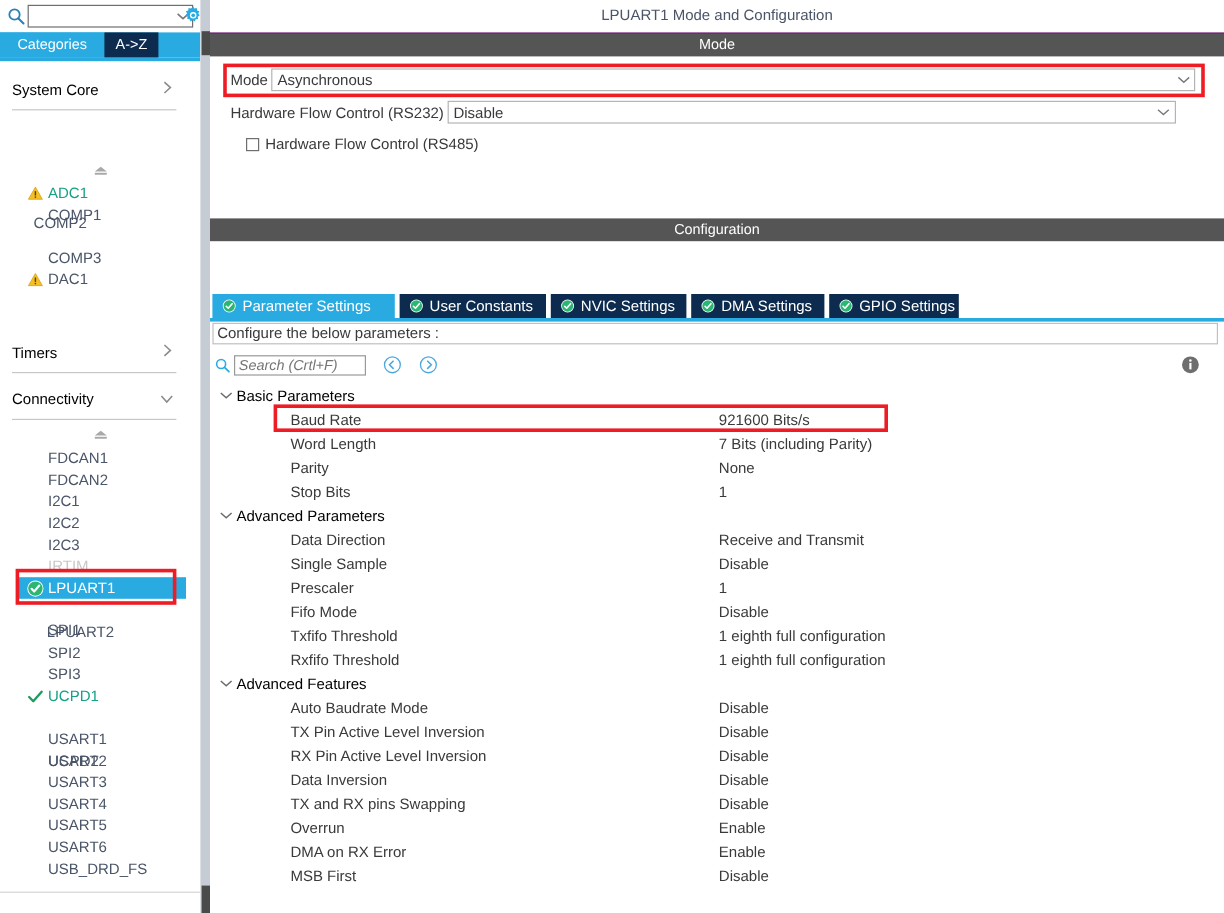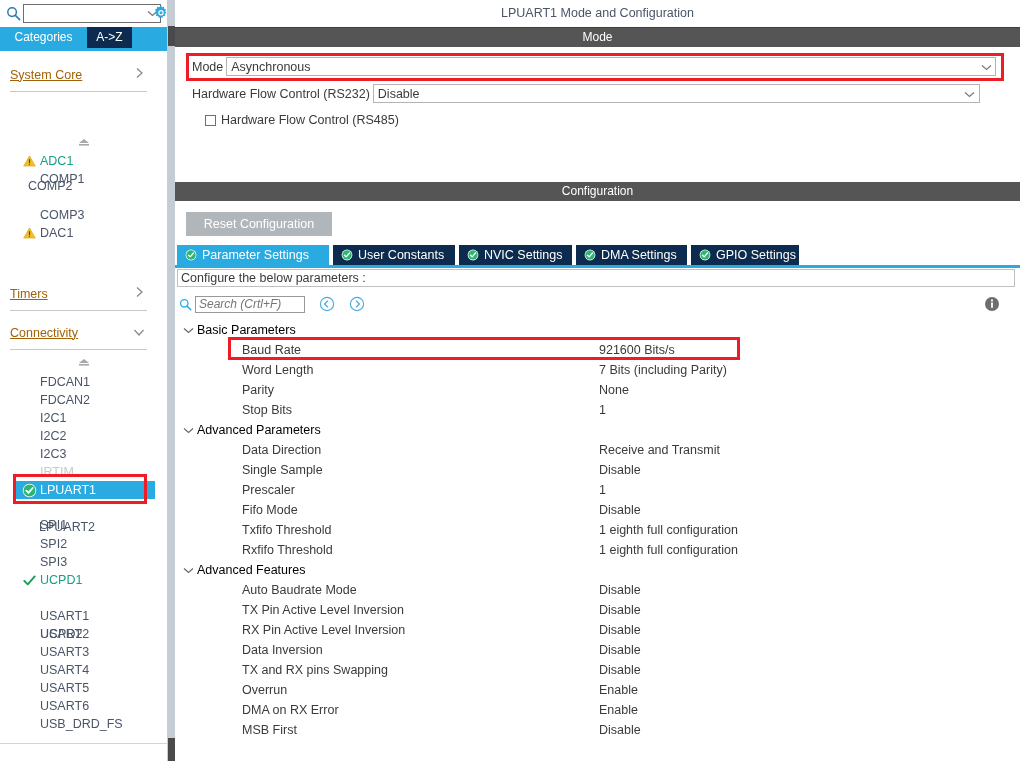--- a/index.html
+++ b/index.html
@@ -110,22 +110,21 @@
     left: 10px;
     width: 137px;
     height: 33px;
     border-bottom: 1px solid #c8c8c8;
     display: flex;
     align-items: center;
   }
   .cat-group-label {
     flex: 1;
     font-size: 12.5px;
-    color: #a16207;
-    text-decoration: underline;
+    color: #000000;
   }
   .cat-group-chev {
     width: 16px;
     color: #8b8b8b;
     font-size: 12px;
     text-align: center;
   }
 
   .scroll-arrow {
     position: absolute;
@@ -589,21 +588,20 @@
       </div>
     </div>
 
     <div class="checkbox-row" style="left:30px; top:113px;">
       <span class="cb-box"></span>
       <span>Hardware Flow Control (RS485)</span>
     </div>
 
     <div class="section-bar" style="top:182px;">Configuration</div>
 
-    <div class="reset-btn">Reset Configuration</div>
 
     <div class="tab-strip" id="tab-strip">
         <div class="cfg-tab active" style="left: 2px; width: 152px;">
           <span class="tab-check"><svg width="12" height="12" viewBox="0 0 16 16">
               <circle cx="8" cy="8" r="7.2" fill="#ffffff"></circle>
               <circle cx="8" cy="8" r="6.3" fill="#2bb673"></circle>
               <polyline points="4.7,8.3 6.9,10.5 11.3,5.4" fill="none" stroke="#ffffff" stroke-width="1.8" stroke-linecap="round" stroke-linejoin="round"></polyline>
             </svg></span>
           <span>Parameter Settings</span>
         </div>

